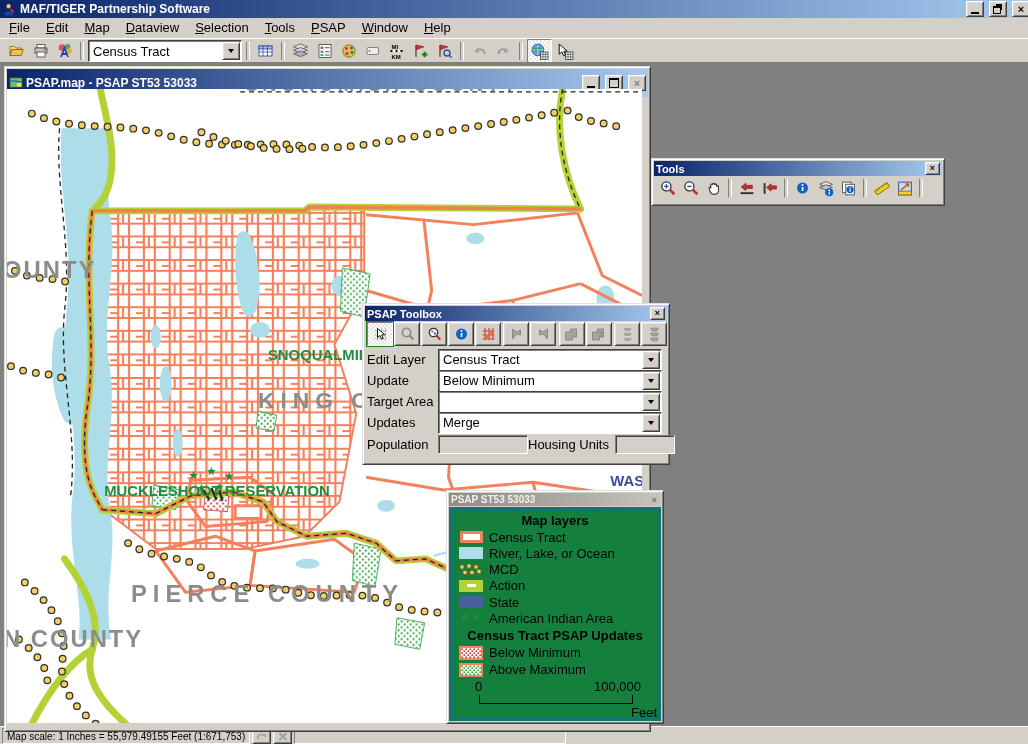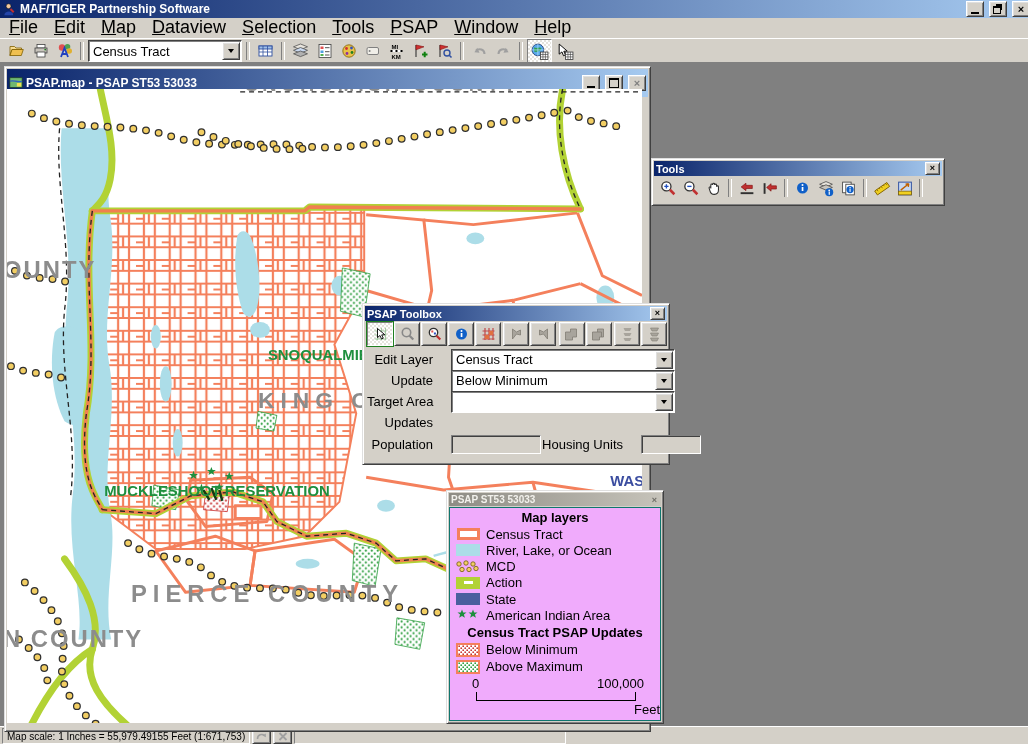--- a/index.html
+++ b/index.html
@@ -18,21 +18,21 @@
   .t-title{flex:1;white-space:nowrap;overflow:hidden}
   .tbtn{width:16px;height:14px;margin-left:2px;display:flex;align-items:center;justify-content:center;
         font-size:11px;line-height:1;font-weight:bold;color:#000;flex:none}
   .tbtn-sm{width:13px;height:11px;font-size:9px}
   .ico-min{width:8px;height:2px;background:#000;margin-top:7px}
   .ico-max{width:8px;height:7px;border:1px solid #000;border-top-width:2px}
   .ico-restore{width:6px;height:5px;border:1px solid #000;border-top-width:2px;
                box-shadow:2px -3px 0 -1px #000;margin-left:-2px;margin-top:2px}
   
   .menubar{position:absolute;left:0;top:18px;width:100%;height:20px;background:#D4D0C8;
-           display:flex;align-items:center;font-size:18px;padding-left:1px}
+           display:flex;align-items:center;font-size:13px;padding-left:1px}
   .menu-item{display:inline-block;padding:2px 8px 3px 8px}
   .menu-item::first-letter{text-decoration:underline}
   .toolbar{position:absolute;left:0;top:38px;width:100%;height:24px;background:#D4D0C8;
            border-top:1px solid #fff;border-bottom:1px solid #808080;
            display:flex;align-items:center;padding-left:5px;gap:1px}
   .tb-btn{width:23px;height:22px;display:flex;align-items:center;justify-content:center;flex:none}
   .tb-sep{width:2px;height:18px;border-left:1px solid #808080;border-right:1px solid #fff;margin:0 3px;flex:none}
   .pressed{border:1px solid;border-color:#808080 #FFFFFF #FFFFFF #808080;
     background-color:#E6E4DE;
     background-image:linear-gradient(45deg,#fff 25%,transparent 25%,transparent 75%,#fff 75%),
@@ -43,32 +43,32 @@
             box-shadow:inset 1px 1px 0 #808080;font-size:13px;flex:none}
   .combo-text{flex:1;padding:0 4px;white-space:nowrap;overflow:hidden}
   .combo-btn{width:16px;height:16px;margin:1px;display:flex;align-items:center;justify-content:center;flex:none}
   .arrow-down{width:0;height:0;border-left:3.5px solid transparent;border-right:3.5px solid transparent;
               border-top:4px solid #000}
   
   .mdi{position:absolute;left:0;top:62px;width:1028px;height:664px;background:#808080}
   .win{position:absolute;background:#D4D0C8;border:1px solid;border-color:#DFDFDF #404040 #404040 #DFDFDF;
        box-shadow:inset 1px 1px 0 #fff, inset -1px -1px 0 #808080;padding:2px}
   
-  .leg-body{background:#f0abfc;border:1px solid #0f766e;position:absolute;left:2px;right:2px;top:16px;bottom:2px;
+  .leg-body{background:#15803d;border:4px solid #0f766e;position:absolute;left:2px;right:2px;top:16px;bottom:2px;
             font-size:13px;overflow:hidden}
   .leg-head{font-weight:bold;text-align:center;padding:2px 0 1px 0}
   .leg-row{display:flex;align-items:center;height:16px;gap:6px;padding-left:6px}
   .leg-row17{height:17px}
   .sw{width:24px;height:12px;flex:none;display:flex;align-items:center;justify-content:center}
   .scale-nums{display:flex;justify-content:space-between;padding:1px 16px 0 22px;font-size:13px}
   .scale-bracket{height:8px;margin:1px 24px 0 26px;border-left:1px solid #000;border-right:1px solid #000;border-bottom:1px solid #000}
   .scale-unit{text-align:right;font-size:13px;padding-top:1px}
   
   .fld{display:flex;align-items:center;height:21px}
-  .fld-label{width:66px;text-align:right;font-size:13px;padding-right:18px;flex:none;white-space:nowrap}
+  .fld-label{width:66px;text-align:left;font-size:13px;padding-right:5px;flex:none;white-space:nowrap}
   .dlg-btn{width:24px;height:22px;display:flex;align-items:center;justify-content:center;flex:none}
   .dis-box{height:17px;background:#D4D0C8;border:1px solid;border-color:#808080 #fff #fff #808080;
            box-shadow:inset 1px 1px 0 #404040;flex:none}
   
   .statusbar{position:absolute;left:0;top:726px;width:1028px;height:18px;background:#D4D0C8;
              border-top:1px solid #fff;display:flex;align-items:center;font-size:10px}
   .status-panel{height:14px;margin:1px 0 1px 2px;padding:0 4px;display:flex;align-items:center;
                 border:1px solid;border-color:#808080 #fff #fff #808080;white-space:nowrap}
   .status-btn{width:17px;height:14px;margin-left:2px;display:flex;align-items:center;justify-content:center}
   svg{display:block}
@@ -594,20 +594,26 @@
         <span class="fld-label">Target Area</span>
         <span class="combobox" style="width:222px">
           <span class="combo-text"></span>
           <span class="combo-btn raised">
               <span class="arrow-down"></span>
             </span>
         </span>
       </div>
       <div class="fld">
         <span class="fld-label">Updates</span>
+        <span class="combobox" style="width:222px">
+          <span class="combo-text">Merge</span>
+          <span class="combo-btn raised">
+              <span class="arrow-down"></span>
+            </span>
+        </span>
       </div>
       <div class="fld" style="height:22px">
         <span class="fld-label">Population</span>
         <span class="dis-box" style="width:88px"><span></span></span>
         <span class="fld-label" style="width:82px">Housing Units</span>
         <span class="dis-box" style="width:58px"><span></span></span>
       </div>
     </div>
   </div>
 

